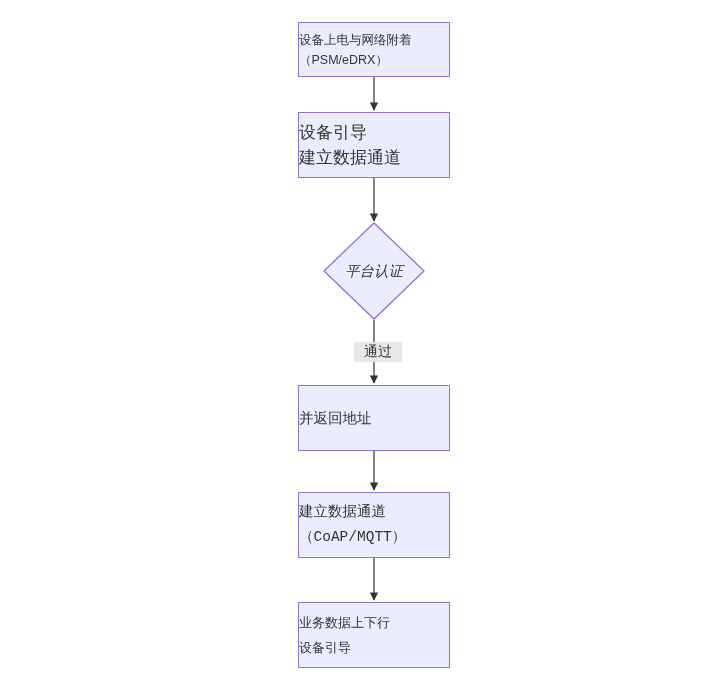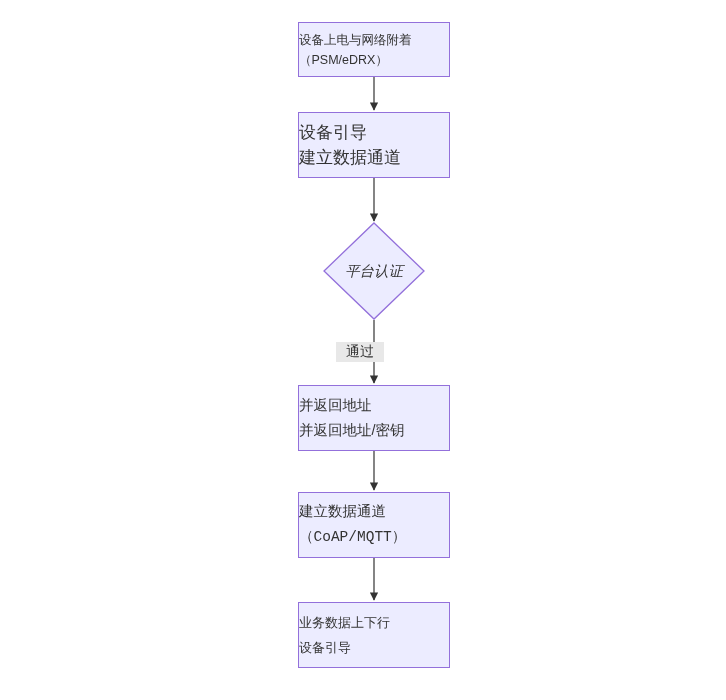--- a/index.html
+++ b/index.html
@@ -32,21 +32,21 @@
   .box-e { left: 298px; top: 492px; width: 152px; height: 66px; font-size: 14.5px; line-height: 25px; font-family: Liberation Mono, monospace; }
   .box-f { left: 298px; top: 602px; width: 152px; height: 66px; font-size: 13px; line-height: 25px; }
   .diamond-wrap { position: absolute; left: 323px; top: 222px; width: 102px; height: 98px; font-style: italic; }
   .diamond-shape { fill: var(--node-fill, #ECECFF); stroke: var(--node-border, #9370DB); stroke-width: 1.3; }
   .diamond-label {
     position: absolute; left: 0; top: 0; width: 100%; height: 100%;
     display: flex; align-items: center; justify-content: center;
     font-size: 14.5px; color: var(--text-color, #333333);
   }
   .edge-label {
-    position: absolute; left: 360px; top: 352px;
+    position: absolute; left: 378px; top: 352px;
     transform: translate(-50%, -50%);
     background: var(--edge-label-bg, #e8e8e8);
     color: var(--text-color, #333333);
     font-size: 14px;
     padding: 1px 10px;
     white-space: nowrap;
   }
 </style>
 </head>
 <body>
@@ -80,21 +80,20 @@
     <svg width="102" height="98" viewBox="0 0 102 98">
       <polygon class="diamond-shape" points="51,1 101,49 51,97 1,49"></polygon>
     </svg>
     <span class="diamond-label">平台认证</span>
   </div>
 
   <div class="edge-label">通过</div>
 
   <div class="node box-d">
     <span class="line">并返回地址</span>
-    <span class="line">并返回地址/密钥</span>
   </div>
 
   <div class="node box-e">
     <span class="line">建立数据通道</span>
     <span class="line">（CoAP/MQTT）</span>
   </div>
 
   <div class="node box-f">
     <span class="line">业务数据上下行</span>
     <span class="line">设备引导</span>

